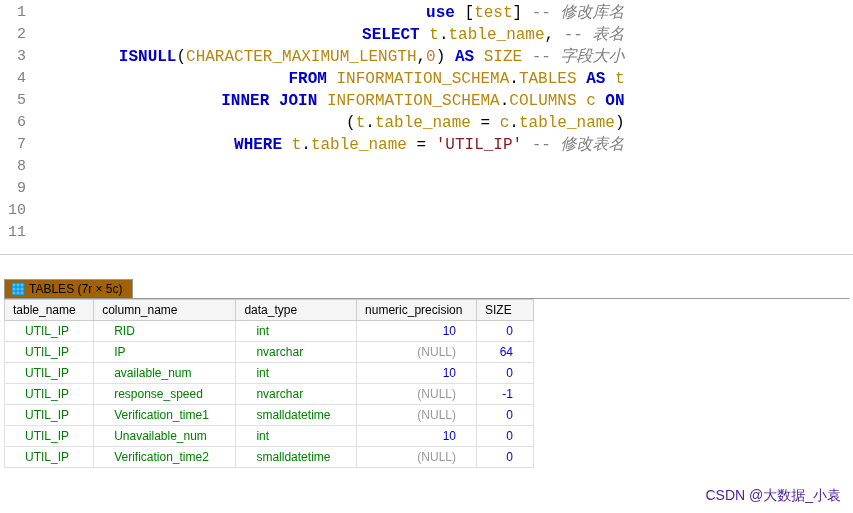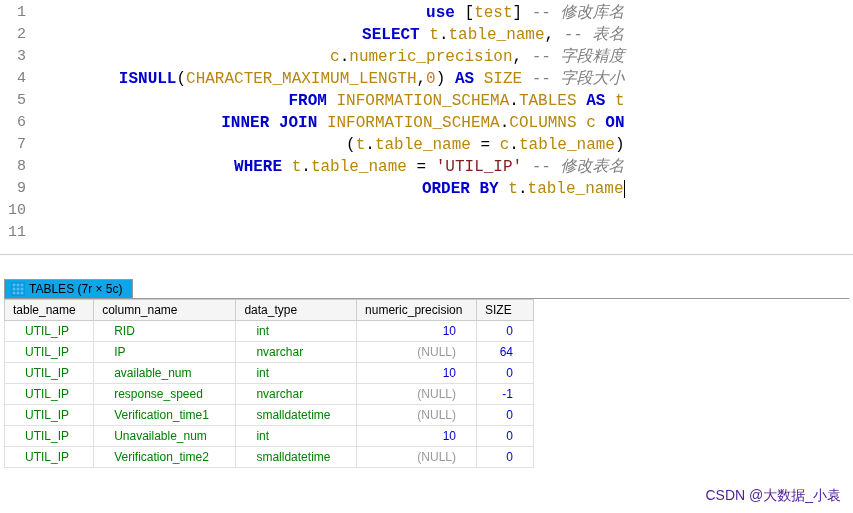--- a/index.html
+++ b/index.html
@@ -14,21 +14,21 @@
     .kw { color: #0000CC; font-weight: bold; }
     .ident { color: #B8860B; }
     .punct { color: #000; }
     .num { color: #CC7832; }
     .str { color: #7f1d1d; }
     .comment { color: #808080; font-style: italic; }
     .cursor { border-right: 1px solid #000; }
     
     .results { margin-top: 24px; padding: 0 4px; }
     .tab-bar { display: flex; align-items: flex-end; border-bottom: 1px solid #999; }
-    .tab { display: flex; align-items: center; gap: 4px; padding: 2px 10px 2px 6px; border: 1px solid #999; border-bottom: none; background: #0ea5e9; font-size: 12px; font-family: Tahoma, sans-serif; }
+    .tab { display: flex; align-items: center; gap: 4px; padding: 2px 10px 2px 6px; border: 1px solid #999; border-bottom: none; background: #a16207; font-size: 12px; font-family: Tahoma, sans-serif; }
     .tab-icon { width: 14px; height: 14px; display: inline-flex; }
     
     .grid { width: 530px; border-collapse: collapse; font-family: Tahoma, Arial, sans-serif; font-size: 12px; }
     .grid th { background: #f5f5f5; border: 1px solid #ccc; padding: 3px 8px; text-align: left; font-weight: normal; color: #000; }
     .grid td { border: 1px solid #e0e0e0; padding: 3px 20px; color: #008000; }
     .grid td.num-cell { text-align: right; color: #0000CC; }
     .grid td.null-cell { text-align: right; color: #999; }
     
     .watermark { position: fixed; bottom: 8px; right: 12px; color: #4c1d95; font-size: 14px; font-family: Arial, sans-serif; }
   </style>
@@ -45,27 +45,25 @@
       <div class="gutter-line">6</div>
       <div class="gutter-line">7</div>
       <div class="gutter-line">8</div>
       <div class="gutter-line">9</div>
       <div class="gutter-line">10</div>
       <div class="gutter-line">11</div>
     </div>
   <div class="code" id="code">
       <div class="code-line"><span class="kw">use </span><span class="punct">[</span><span class="ident">test</span><span class="punct">] </span><span class="comment">-- 修改库名</span></div>
       <div class="code-line"><span class="kw">SELECT </span><span class="ident">t</span><span class="punct">.</span><span class="ident">table_name</span><span class="punct">, </span><span class="comment">-- 表名</span></div>
-      <div class="code-line"><span class="punct">        </span><span class="ident">c</span><span class="punct">.</span><span class="ident">numeric_precision</span><span class="punct">, </span><span class="comment">-- 字段精度</span></div>
       <div class="code-line"><span class="punct">        </span><span class="kw">ISNULL</span><span class="punct">(</span><span class="ident">CHARACTER_MAXIMUM_LENGTH</span><span class="punct">,</span><span class="num">0</span><span class="punct">) </span><span class="kw">AS </span><span class="ident">SIZE </span><span class="comment">-- 字段大小</span></div>
       <div class="code-line"><span class="kw">FROM </span><span class="ident">INFORMATION_SCHEMA</span><span class="punct">.</span><span class="ident">TABLES </span><span class="kw">AS </span><span class="ident">t</span></div>
       <div class="code-line"><span class="kw">INNER JOIN </span><span class="ident">INFORMATION_SCHEMA</span><span class="punct">.</span><span class="ident">COLUMNS </span><span class="ident">c </span><span class="kw">ON</span></div>
       <div class="code-line"><span class="punct">    (</span><span class="ident">t</span><span class="punct">.</span><span class="ident">table_name </span><span class="punct">= </span><span class="ident">c</span><span class="punct">.</span><span class="ident">table_name</span><span class="punct">)</span></div>
       <div class="code-line"><span class="kw">WHERE </span><span class="ident">t</span><span class="punct">.</span><span class="ident">table_name </span><span class="punct">= </span><span class="str">'UTIL_IP' </span><span class="comment">-- 修改表名</span></div>
-      <div class="code-line"><span class="kw">ORDER BY </span><span class="ident">t</span><span class="punct">.</span><span class="ident">table_name</span><span class="cursor"></span></div>
     </div>
 </div>
 
 <div class="results">
   <div class="tab-bar">
     <div class="tab">
       <span class="tab-icon">
         <svg viewBox="0 0 14 14">
             <rect x="1" y="1" width="12" height="12" fill="#4FC3F7" stroke="#0288D1"></rect>
             <line x1="1" y1="5" x2="13" y2="5" stroke="#0288D1"></line>

